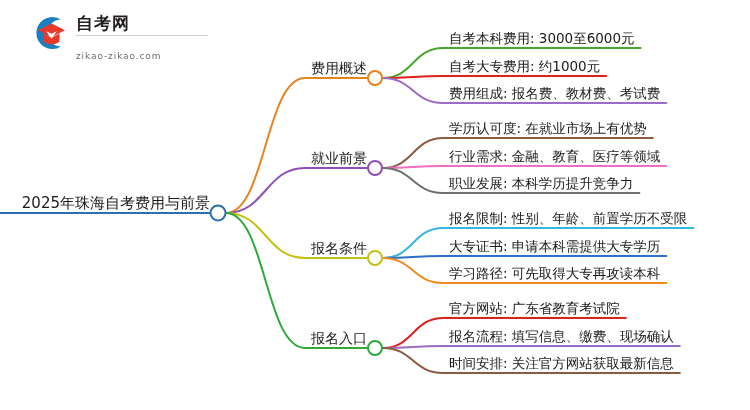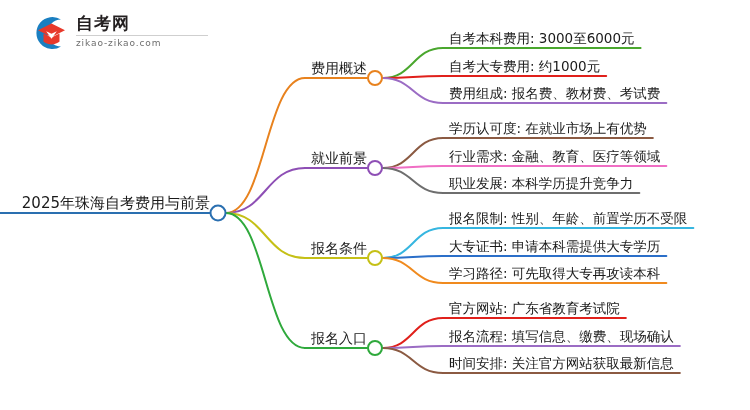--- a/index.html
+++ b/index.html
@@ -58,21 +58,21 @@
     background: #cfcfcf;
     margin-top: 1px;
   }
   .logo-url {
     font-family: "DejaVu Sans", "Liberation Sans", sans-serif;
     font-size: 9px;
     color: #6d6d6d;
     letter-spacing: 0.9px;
     line-height: 13px;
     white-space: nowrap;
-    margin-top: 1px;
+    margin-top: 14px;
   }
 
   
   #map {
     position: absolute;
     left: 0;
     top: 0;
   }
   .link {
     fill: none;

